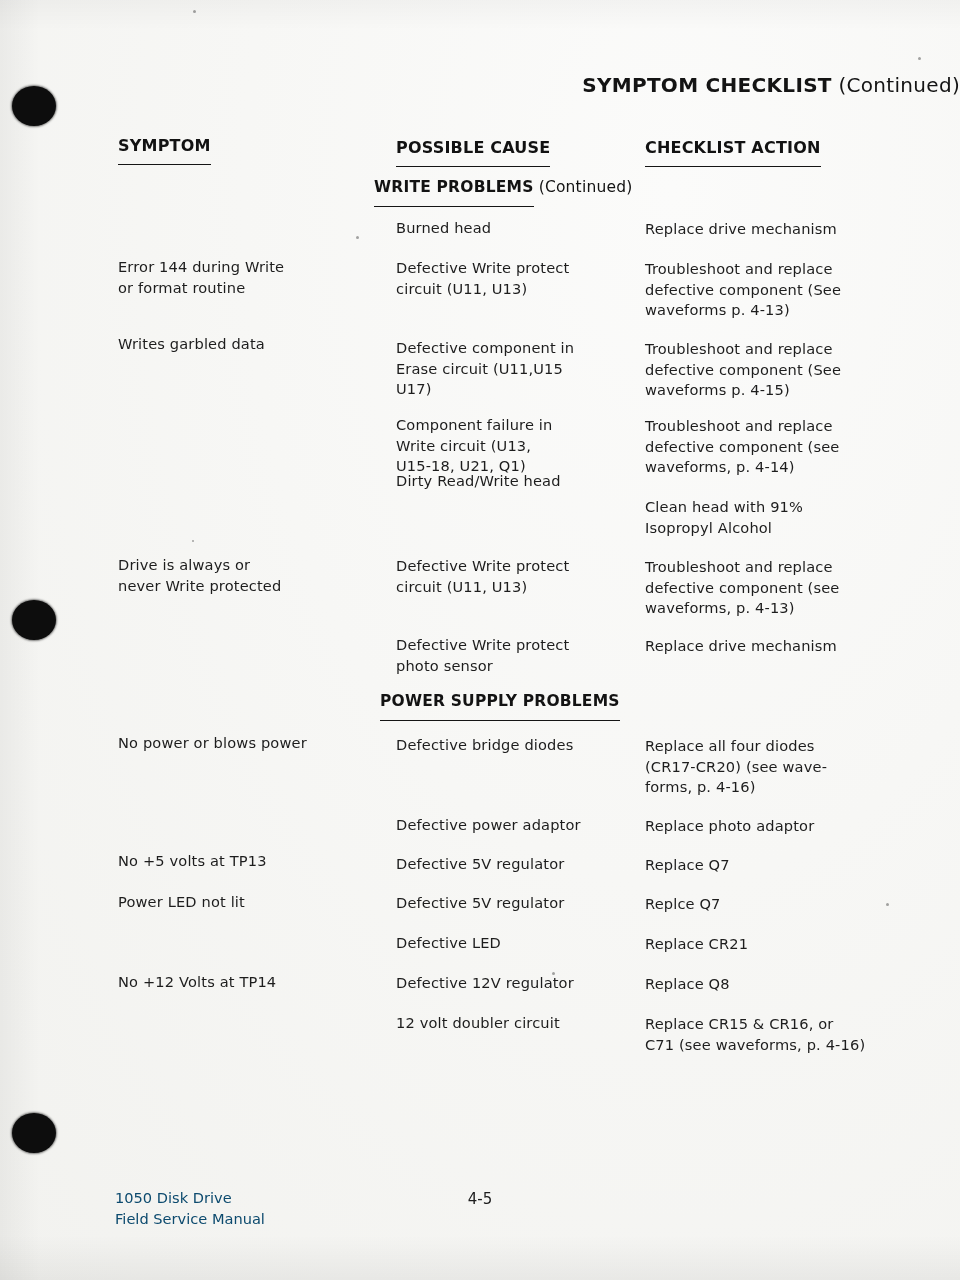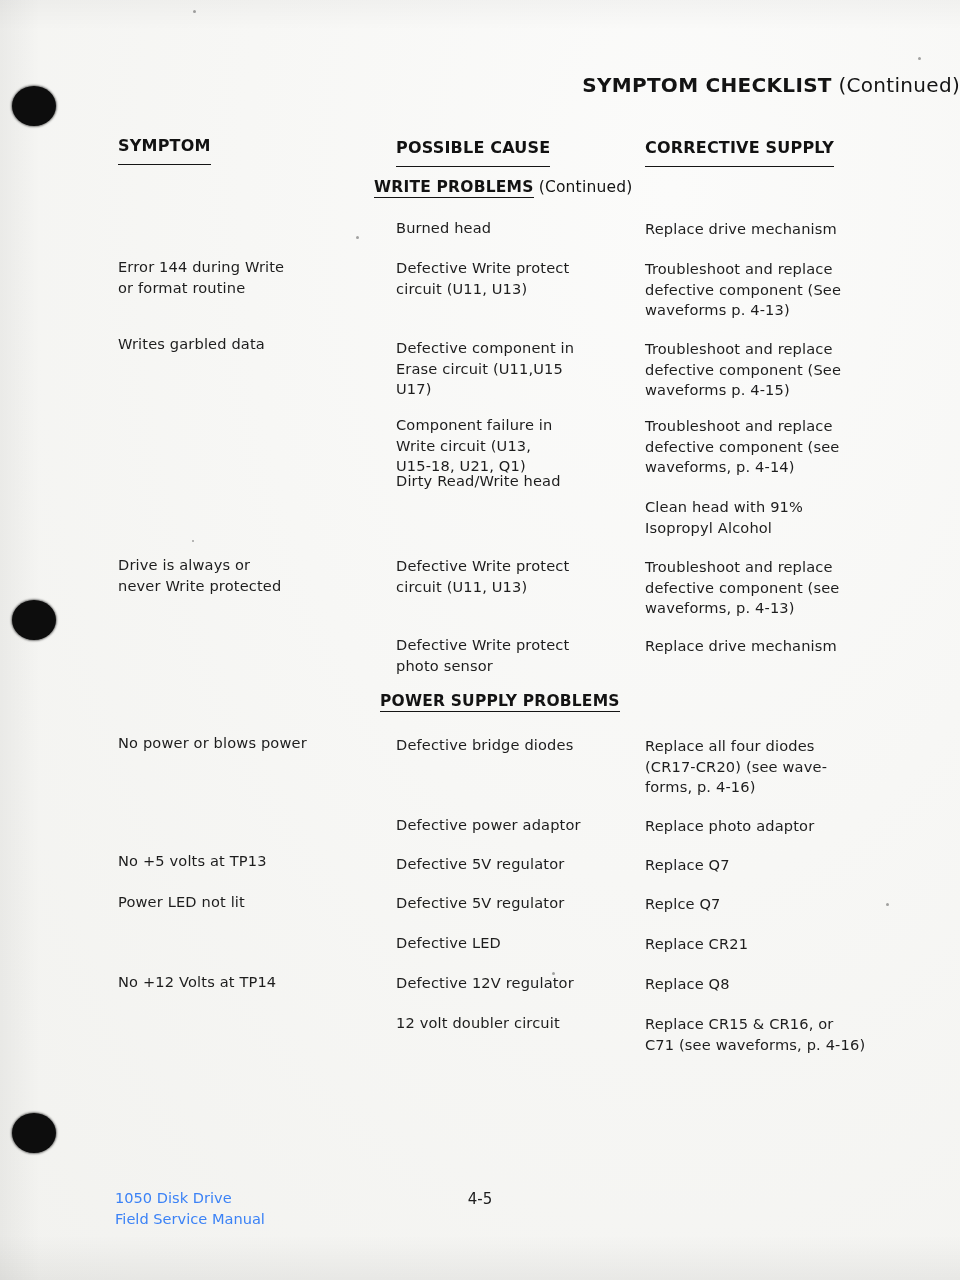--- a/index.html
+++ b/index.html
@@ -88,21 +88,21 @@
   
   .section-head {
     position: absolute;
     font-size: 15.5px;
     color: #131313;
     letter-spacing: 0.2px;
   }
   .section-head .underlined {
     font-weight: 700;
     border-bottom: 1.5px solid #151515;
-    padding-bottom: 1px;
+    padding-bottom: 10px;
   }
   .section-head .cont { font-weight: 400; }
   #sec-write { left: 374px; top: 178px; }
   #sec-power { left: 380px; top: 692px; }
 
   
   .cell {
     position: absolute;
     font-size: 14.6px;
     line-height: 20.5px;
@@ -114,21 +114,21 @@
   .col-cause { left: 396px; width: 245px; }
   .col-act   { left: 645px; width: 270px; }
 
   
   .footer-left {
     position: absolute;
     left: 115px;
     top: 1187px;
     font-size: 14.6px;
     line-height: 21px;
-    color: #3b82f6;
+    color: #0c4a6e;
     white-space: pre-line;
   }
   .footer-page {
     position: absolute;
     left: 0;
     top: 1190px;
     width: 960px;
     text-align: center;
     font-size: 15px;
     color: #1d1d1d;
@@ -152,21 +152,21 @@
 
 <div class="content">
 
   <div class="doc-title">
     <b>SYMPTOM CHECKLIST</b>
     <span class="cont">(Continued)</span>
   </div>
 
   <div class="col-head" id="head-symptom">SYMPTOM</div>
   <div class="col-head" id="head-cause">POSSIBLE CAUSE</div>
-  <div class="col-head" id="head-action">CORRECTIVE SUPPLY</div>
+  <div class="col-head" id="head-action">CHECKLIST ACTION</div>
 
   <div class="section-head" id="sec-write">
     <span class="underlined">WRITE PROBLEMS</span>
     <span class="cont">(Continued)</span>
   </div>
 
   <div class="section-head" id="sec-power">
     <span class="underlined">POWER SUPPLY PROBLEMS</span>
   </div>
 

